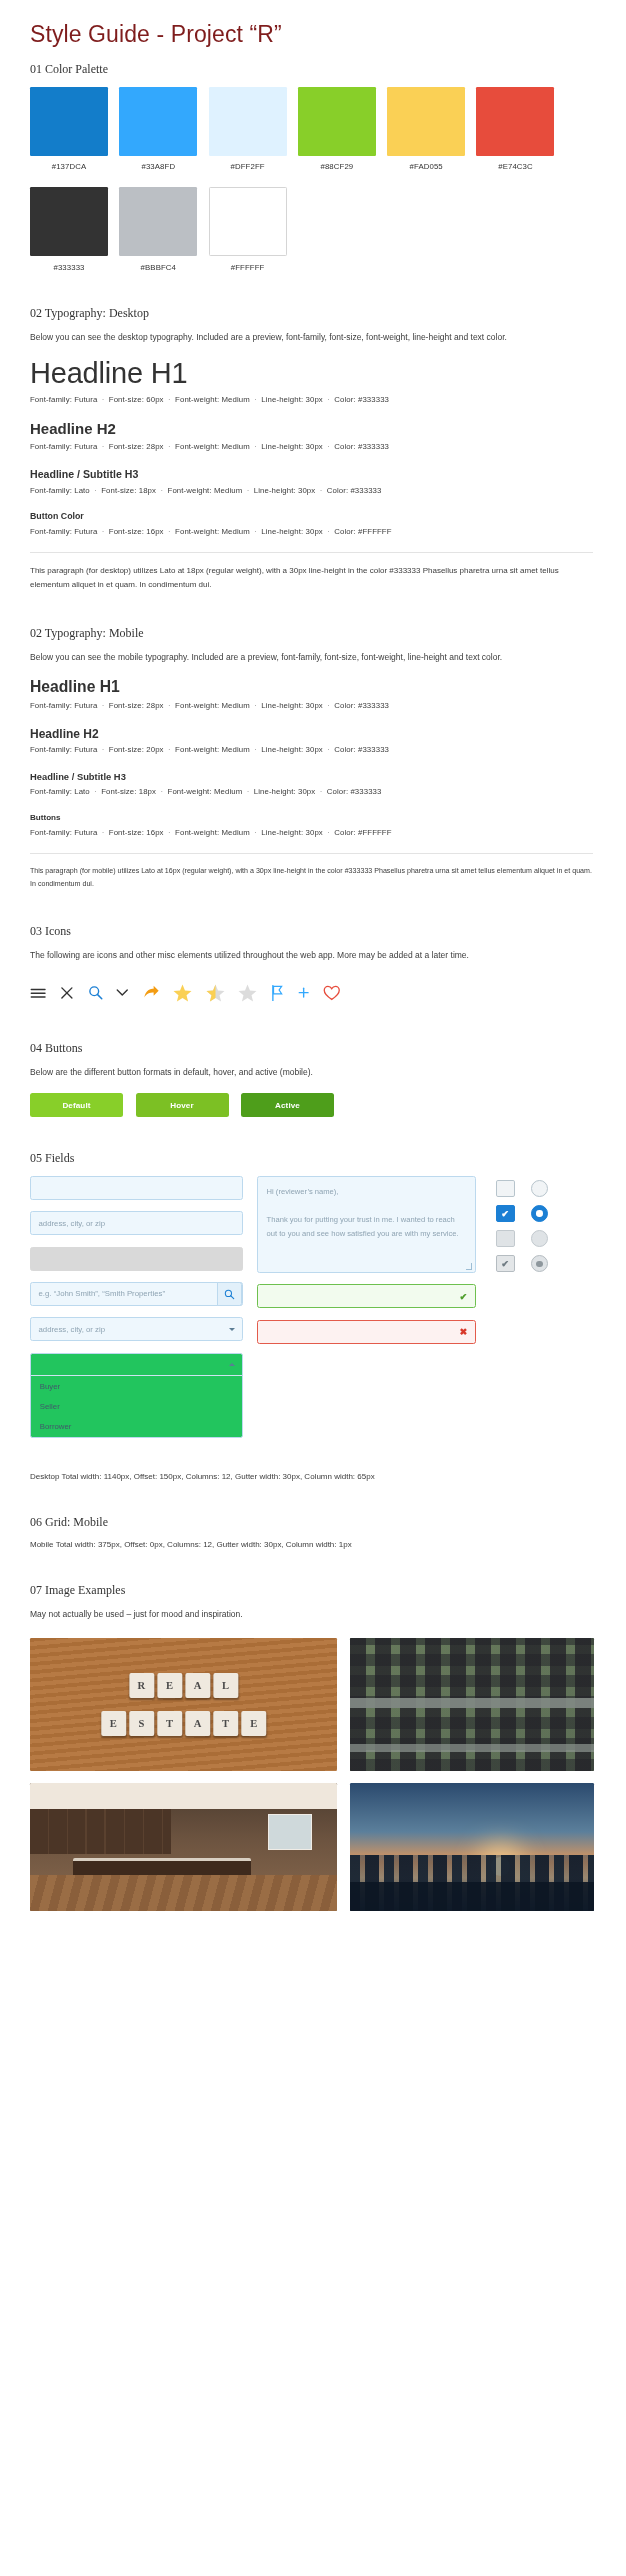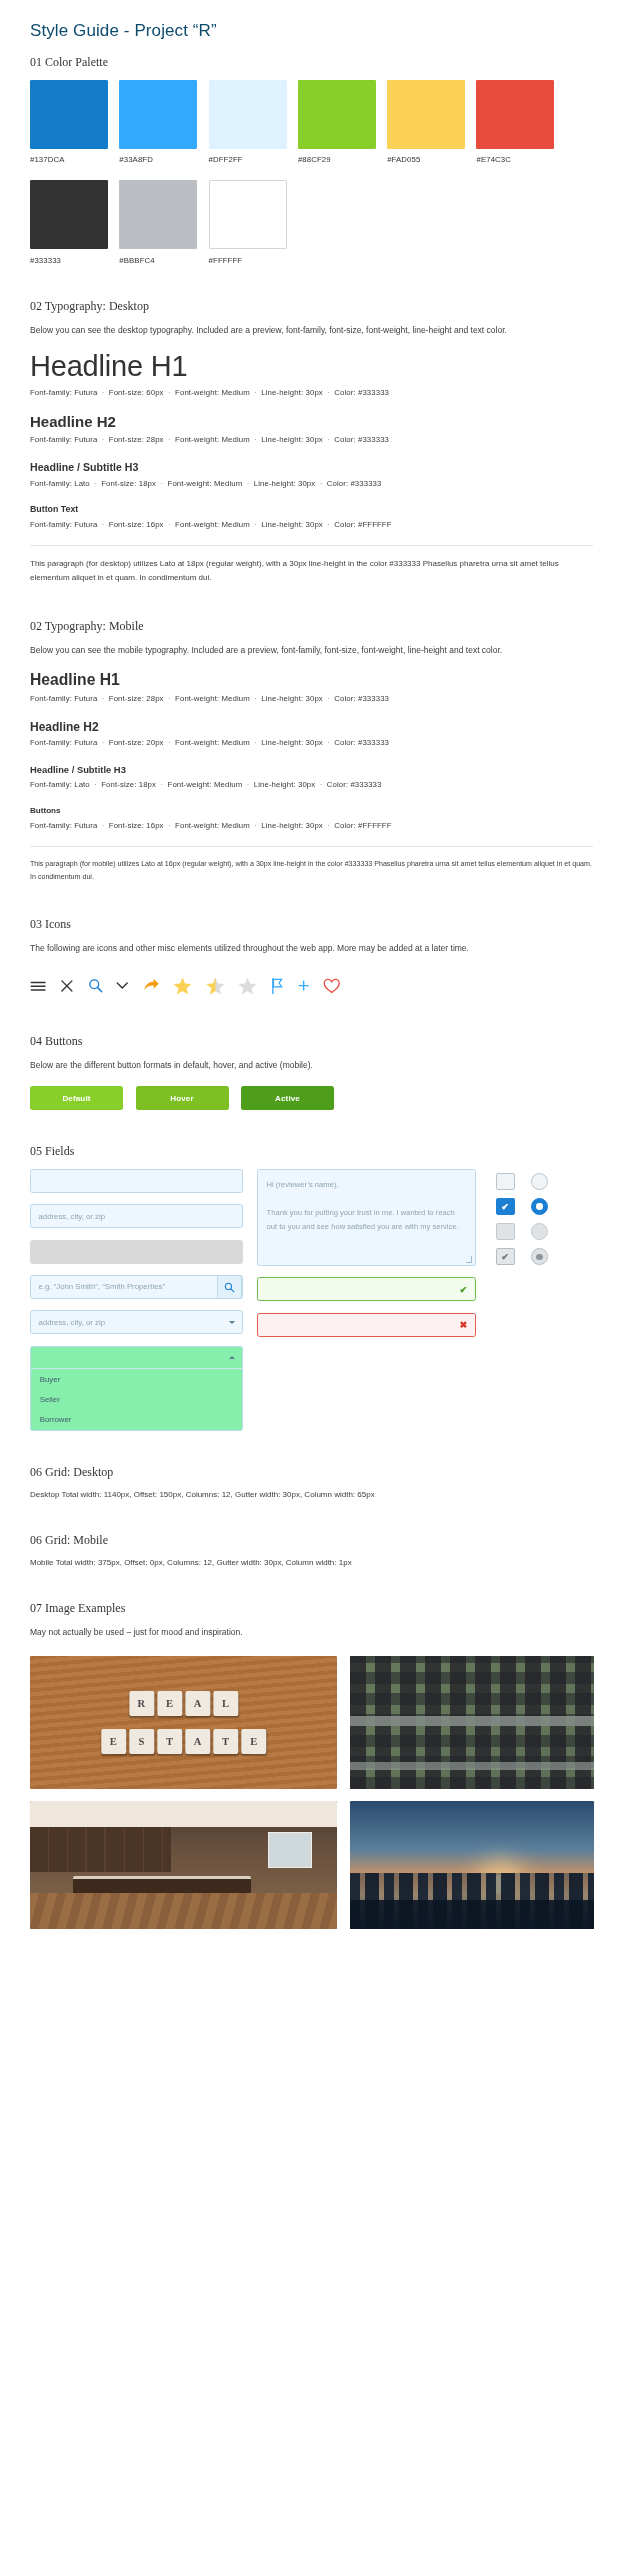--- a/index.html
+++ b/index.html
@@ -8,25 +8,25 @@
     width:627px;
     background:#ffffff;
     font-family:"Liberation Sans", sans-serif;
     color:#333333;
     -webkit-font-smoothing:antialiased;
   }
   .page { width:627px; padding:21px 30px 38px 30px; }
 
   
   .doc-title {
-    font-size:17px;
+    font-size:23px;
     font-weight:400;
     letter-spacing:0.1px;
     margin:0 0 13.8px 0;
-    color:#0c4a6e;
+    color:#7f1d1d;
   }
   .intro {
     font-size:8.5px;
     line-height:1.62;
     color:#3c3c3c;
     max-width:551px;
     margin:0 0 33px 0;
   }
   .sec-title {
     font-size:12px;
@@ -39,21 +39,21 @@
     font-size:8.5px;
     line-height:1.62;
     color:#3c3c3c;
     max-width:563px;
     margin:0 0 13.8px 0;
   }
   .section { margin-bottom:34px; }
 
   
   .swatch-row { display:flex; gap:11.3px; margin-bottom:16.3px; }
-  .swatch { width:78px; }
+  .swatch { width:78px;text-align:center; }
   .swatch .chip {
     width:78px; height:69px;
     border-radius:1.3px;
   }
   .swatch .chip.bordered { border:0.6px solid #d5d5d5; }
   .swatch .hexlabel {
     margin-top:6.3px;
     font-size:7.8px;
     color:#333333;
     letter-spacing:0.1px;
@@ -179,21 +179,21 @@
     border-radius:2.5px; margin-top:11.3px;
     display:flex; align-items:center; justify-content:flex-end;
     padding:0 7.5px;
   }
   .mark-ok { color:#4f9e2c; font-size:9.4px; font-weight:700; }
   .mark-err { color:#d8392a; font-size:9.4px; font-weight:700; }
 
   .dropdown-open {
     width:213px;
     border:0.6px solid #bcd9ee;
-    background:#86efac;
+    background:#22c55e;
     border-radius:2.5px;
   }
   .dropdown-open .dd-head {
     height:22.5px; display:flex; align-items:center; justify-content:flex-end;
     padding:0 7.5px;
     border-bottom:0.6px solid #cfe3f1;
   }
   .dropdown-open .dd-item {
     padding:5.6px 8.8px;
     font-size:7.8px;
@@ -366,21 +366,21 @@
     </div>
 
     <div class="type-block">
       <div class="type-sample t-h3">Headline / Subtitle H3</div>
       <div class="type-meta">
         <span>Font-family: Lato</span><span class="sep">·</span><span>Font-size: 18px</span><span class="sep">·</span><span>Font-weight: Medium</span><span class="sep">·</span><span>Line-height:  30px</span><span class="sep">·</span><span>Color: #333333</span>
       </div>
     </div>
 
     <div class="type-block">
-      <div class="type-sample t-btn">Button Text</div>
+      <div class="type-sample t-btn">Button Color</div>
       <div class="type-meta">
         <span>Font-family: Futura</span><span class="sep">·</span><span>Font-size: 16px</span><span class="sep">·</span><span>Font-weight: Medium</span><span class="sep">·</span><span>Line-height:  30px</span><span class="sep">·</span><span>Color: #FFFFFF</span>
       </div>
     </div>
 
     <p class="para-note">This paragraph (for desktop) utilizes Lato at 18px (regular weight), with a 30px line-height in the color #333333 Phasellus pharetra urna sit amet tellus elementum aliquet in et quam. In condimentum dui.</p>
   </div>
 
   <div class="section">
     <h2 class="sec-title">02 Typography: Mobile</h2>
@@ -572,21 +572,20 @@
             <span class="box dis-checked">✔</span>
             <span class="radio dis-checked"></span>
           </div>
         </div>
       </div>
 
     </div>
   </div>
 
   <div class="section">
-    <h2 class="sec-title">06 Grid: Desktop</h2>
     <p class="grid-note">Desktop Total width: 1140px, Offset: 150px, Columns: 12, Gutter width: 30px, Column width: 65px</p>
   </div>
 
   <div class="section">
     <h2 class="sec-title">06 Grid: Mobile</h2>
     <p class="grid-note">Mobile Total width: 375px, Offset: 0px, Columns: 12, Gutter width: 30px, Column width: 1px</p>
   </div>
 
   <div class="section">
     <h2 class="sec-title">07 Image Examples</h2>

